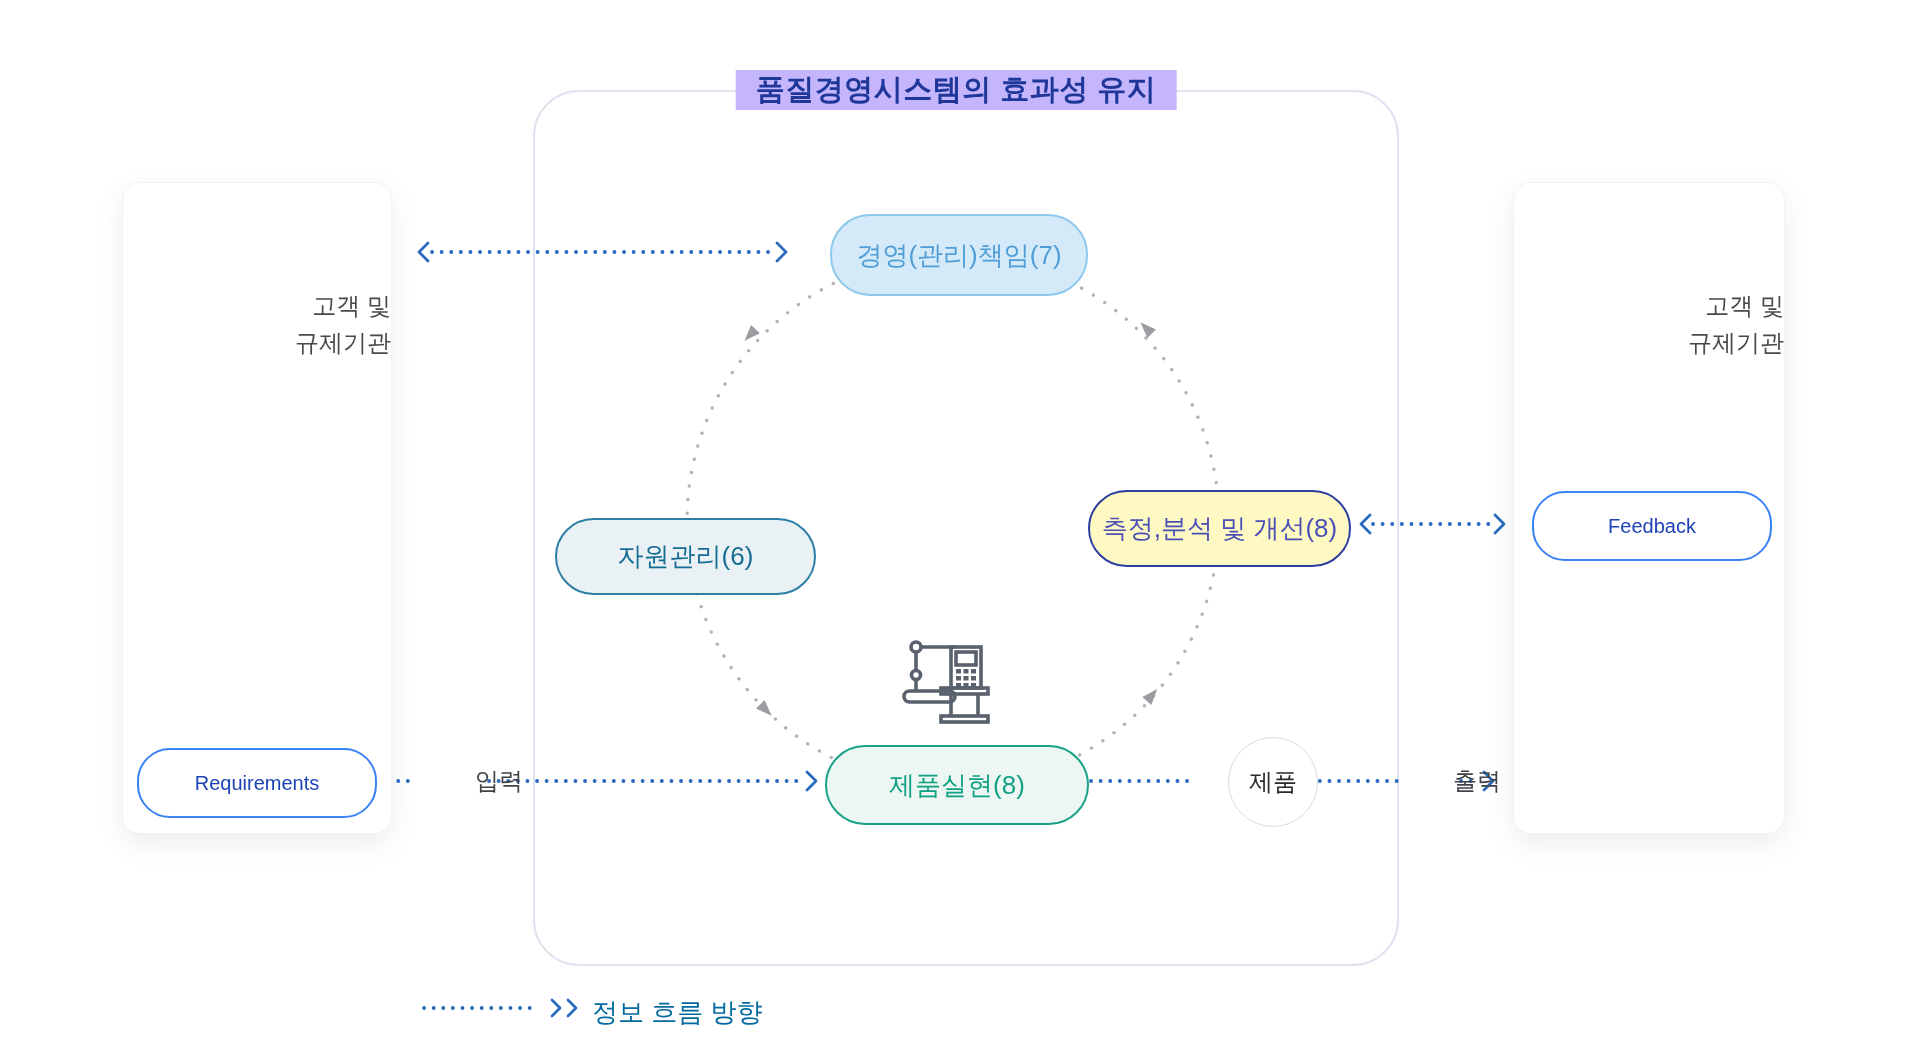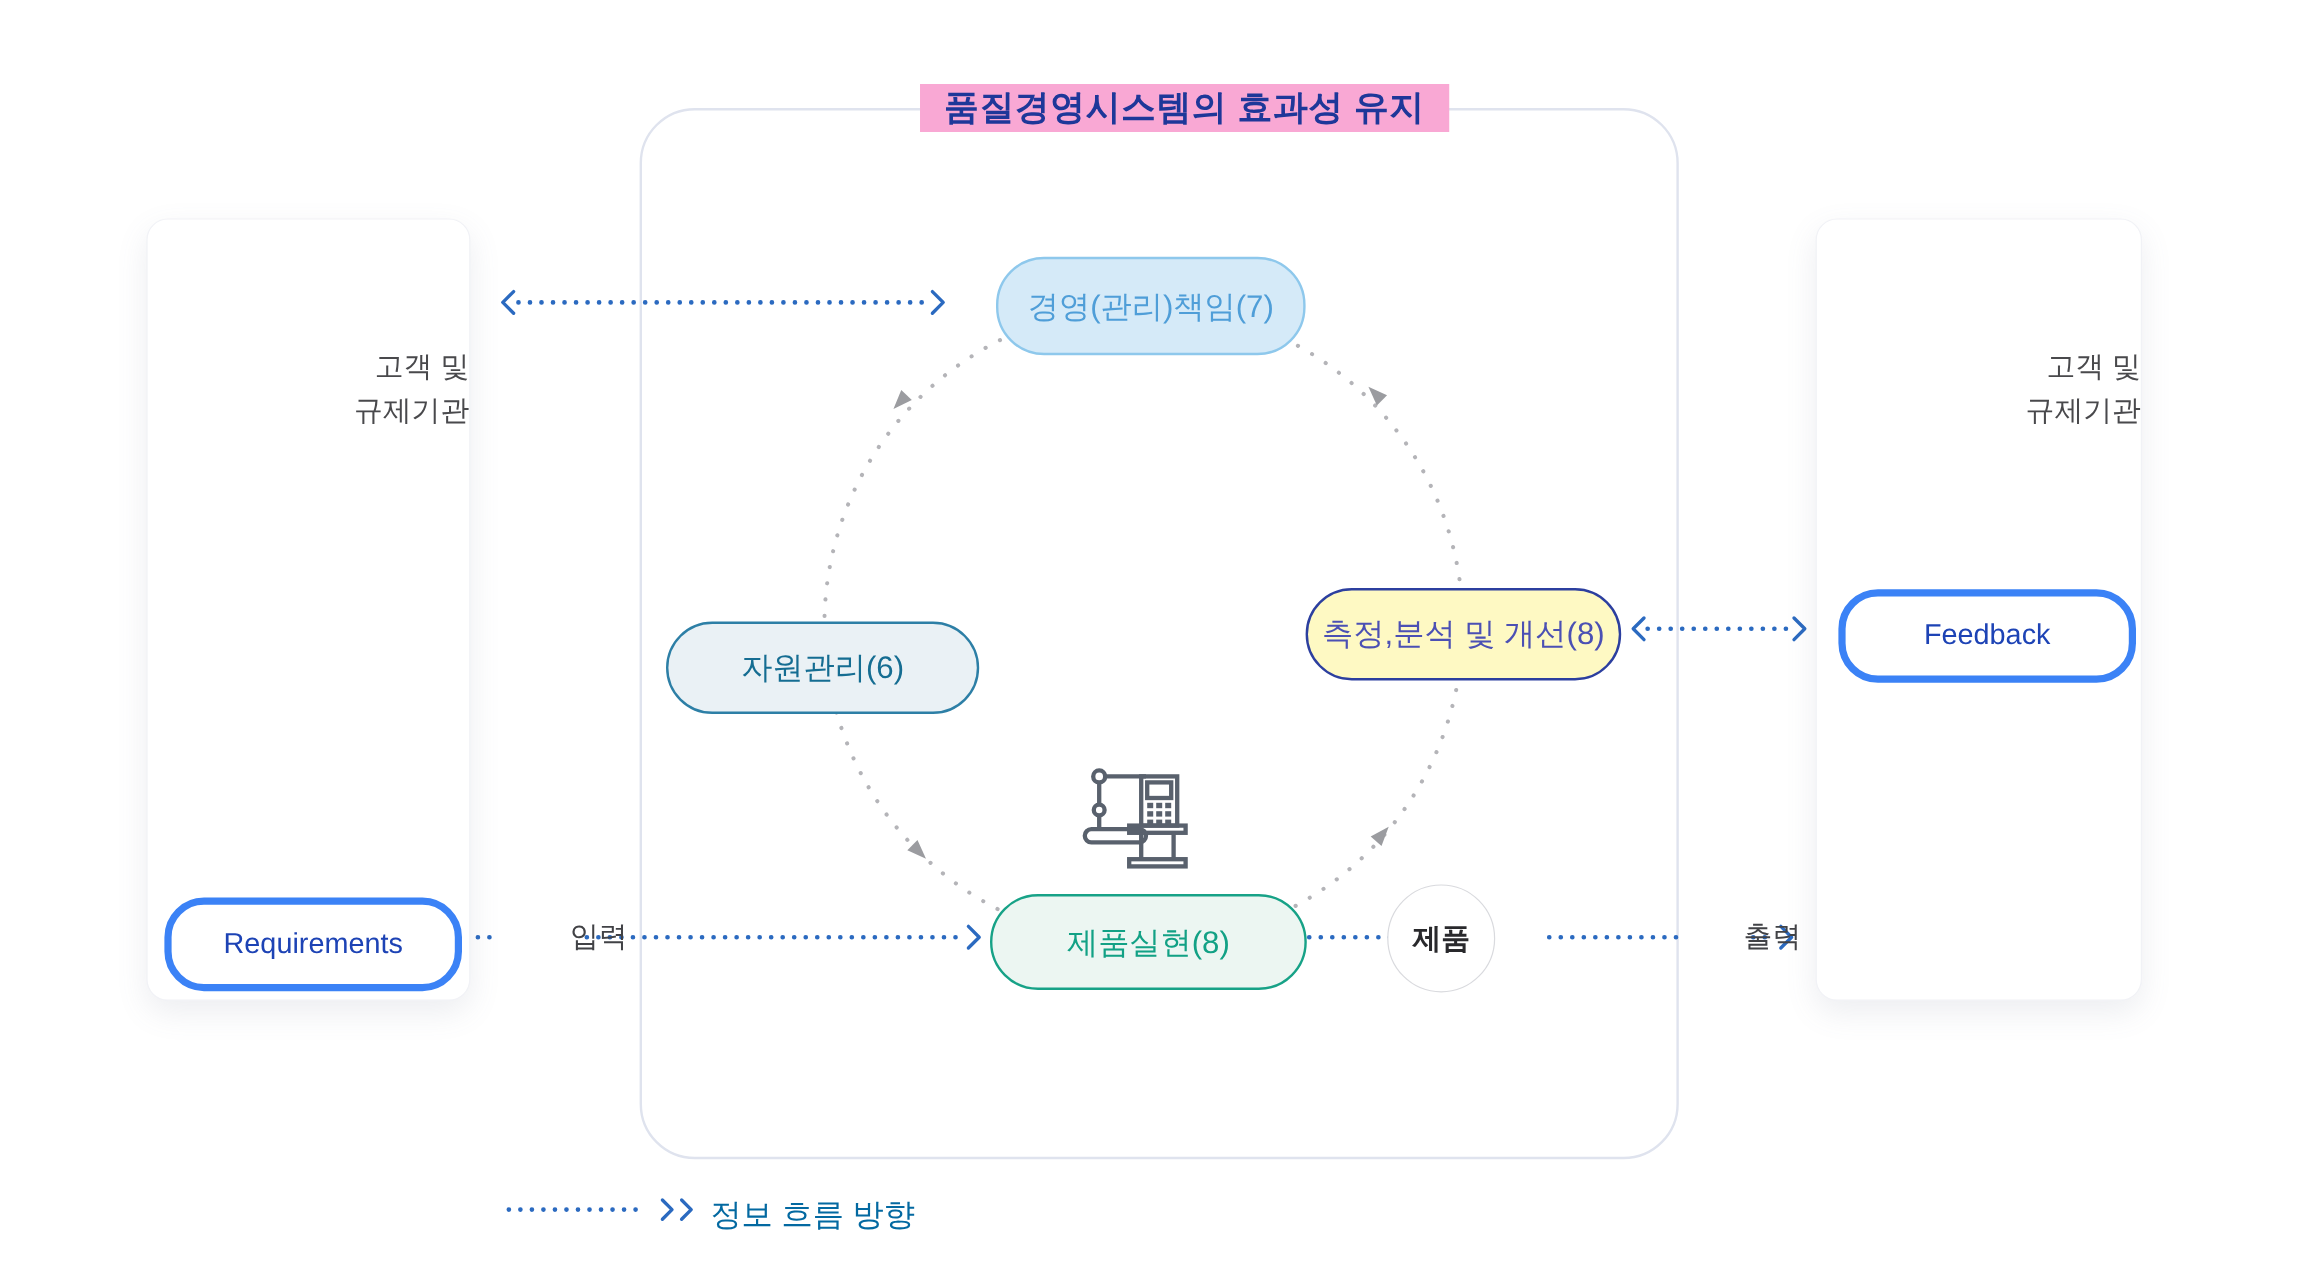--- a/index.html
+++ b/index.html
@@ -6,59 +6,59 @@
   .stage{
     position:relative;width:1920px;height:1053px;overflow:hidden;background:#ffffff;
     font-family:"Liberation Sans","DejaVu Sans",sans-serif;
   }
   
   .qms-container{
     position:absolute;left:533px;top:90px;width:862px;height:872px;
     border:2px solid #dfe3ee;border-radius:46px;background:transparent;z-index:0;
   }
   .title{
-    position:absolute;left:987px;top:70px;transform:translateX(-50%);
-    background:#f9a8d4;padding:0 20px;z-index:3;white-space:nowrap;
+    position:absolute;left:956px;top:70px;transform:translateX(-50%);
+    background:#c4b5fd;padding:0 20px;z-index:3;white-space:nowrap;
     font-size:29px;font-weight:700;color:#1e3799;letter-spacing:.5px;
   }
   svg.overlay{position:absolute;left:0;top:0;z-index:1;}
   
   .card{
     position:absolute;top:182px;width:268px;height:650px;background:#ffffff;
     border:1px solid #f1f2f6;border-radius:18px;z-index:2;
     box-shadow:0 10px 26px rgba(105,115,140,.12);
   }
   .card.left{left:122px;}
   .card.right{left:1513px;width:270px;}
   .card-label{
     position:absolute;top:104px;left:0;width:100%;text-align:right;
     font-size:24px;line-height:37px;color:#49494c;
   }
   .pill-btn{
     position:absolute;display:flex;align-items:center;justify-content:center;
-    width:236px;height:66px;border:6px solid #3b82f6;border-radius:33px;
-    background:#ffffff;color:#1d43b5;font-size:24px;font-weight:500;
+    width:236px;height:66px;border:2px solid #3b82f6;border-radius:33px;
+    background:#ffffff;color:#1d43b5;font-size:20px;font-weight:500;
   }
   .card.left .pill-btn{left:14px;top:565px;}
   .card.right .pill-btn{left:18px;top:308px;}
   
   .node{
     position:absolute;display:flex;align-items:center;justify-content:center;
     border-radius:40px;font-size:26px;font-weight:500;z-index:2;white-space:nowrap;
   }
   .node.top{left:830px;top:214px;width:254px;height:78px;background:#d5eaf8;border:2px solid #8ec8ec;color:#4f9ed8;}
   .node.left{left:555px;top:518px;width:257px;height:73px;background:#eaf1f5;border:2px solid #2d7fa6;color:#156d92;}
   .node.right{left:1088px;top:490px;width:259px;height:73px;background:#fef9c3;border:2px solid #2c3f9f;color:#4b50b4;}
   .node.bottom{left:825px;top:745px;width:260px;height:76px;background:#ecf6f2;border:2px solid #17a287;color:#12a185;}
   
   .product-circle{
-    position:absolute;left:1156px;top:737px;width:88px;height:88px;border-radius:50%;
+    position:absolute;left:1228px;top:737px;width:88px;height:88px;border-radius:50%;
     background:#ffffff;border:1.5px solid #d9dade;z-index:2;
     display:flex;align-items:center;justify-content:center;
-    font-size:24px;font-weight:700;color:#29292c;
+    font-size:24px;font-weight:400;color:#29292c;
   }
   
   .flow-label{
     position:absolute;z-index:2;font-size:24px;color:#414246;text-align:center;line-height:26px;margin-left:47px;
   }
   .flow-label.in{left:422px;top:768px;width:60px;}
   .flow-label.out{left:1400px;top:768px;width:60px;}
   .legend-label{
     position:absolute;left:592px;top:995px;z-index:2;font-size:26px;color:#0369a1;
   }

